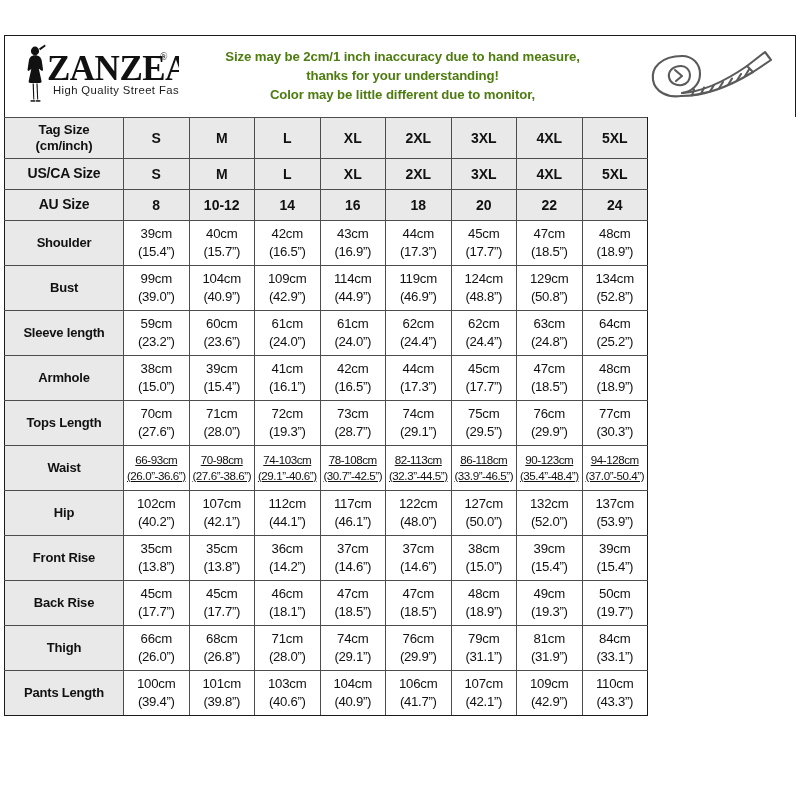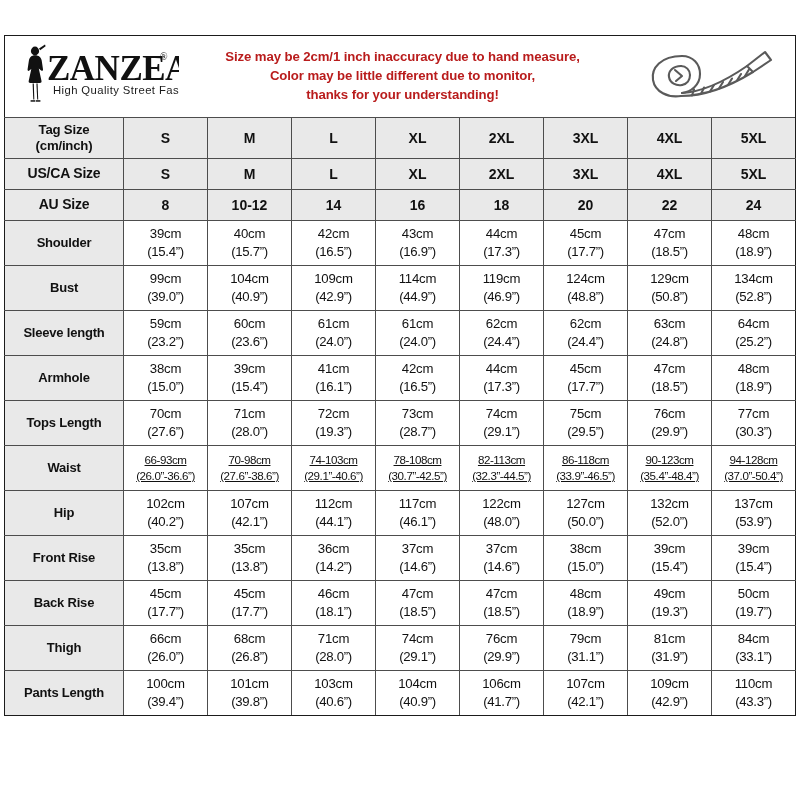--- a/index.html
+++ b/index.html
@@ -56,41 +56,41 @@
   
   .notice-zone {
     flex: 1 1 auto;
     text-align: center;
     line-height: 1.42;
     padding: 0 6px;
   }
   .notice-line {
     font-size: 13.2px;
     font-weight: bold;
-    color: #b91c1c;
+    color: #4d7c0f;
     letter-spacing: -0.1px;
     white-space: nowrap;
   }
 
   
   .tape-zone {
     width: 170px;
     height: 100%;
     flex: 0 0 auto;
     display: flex;
     align-items: center;
     justify-content: center;
   }
 
   
   .size-table {
     position: absolute;
     left: 4px;
     top: 117px;
-    width: 792px;
+    width: 644px;
     border-collapse: collapse;
     table-layout: fixed;
     background: #3b82f6;
   }
   .size-table td {
     border: 1px solid #4d4d4d;
     text-align: center;
     vertical-align: middle;
     padding: 0;
     font-size: 13px;
@@ -176,22 +176,22 @@
           <text x="36" y="38" font-family="'Liberation Serif', serif" font-size="35" font-weight="bold" fill="#111111" letter-spacing="-0.5">ZANZEA</text>
           <text x="149" y="18" font-family="'Liberation Serif', serif" font-size="10" fill="#111111">®</text>
 
           <text x="42" y="52" font-family="'Liberation Sans', sans-serif" font-size="11.3" fill="#1b1b1b" letter-spacing="0.4">High Quality Street Fashion</text>
         </svg>
       </div>
     </div>
 
     <div class="notice-zone">
       <div class="notice-line">Size may be 2cm/1 inch inaccuracy due to hand measure,</div>
+      <div class="notice-line">thanks for your understanding!</div>
       <div class="notice-line">Color may be little different due to monitor,</div>
-      <div class="notice-line">thanks for your understanding!</div>
     </div>
 
     <div class="tape-zone">
       <svg width="150" height="66" viewBox="0 0 150 66">
         <g fill="none" stroke="#5a5a5a" stroke-width="2.1" stroke-linejoin="round" stroke-linecap="round">
 
           <path d="M47 12 C26 12 16 24 18 36 C20 48 33 54 46 52"></path>
           <path d="M47 12 C58 12 65 20 65 30 C65 41 56 48 47 49"></path>
 
           <path d="M46 22 C38 22 33 27 34 33 C35 39 41 42 47 41"></path>

